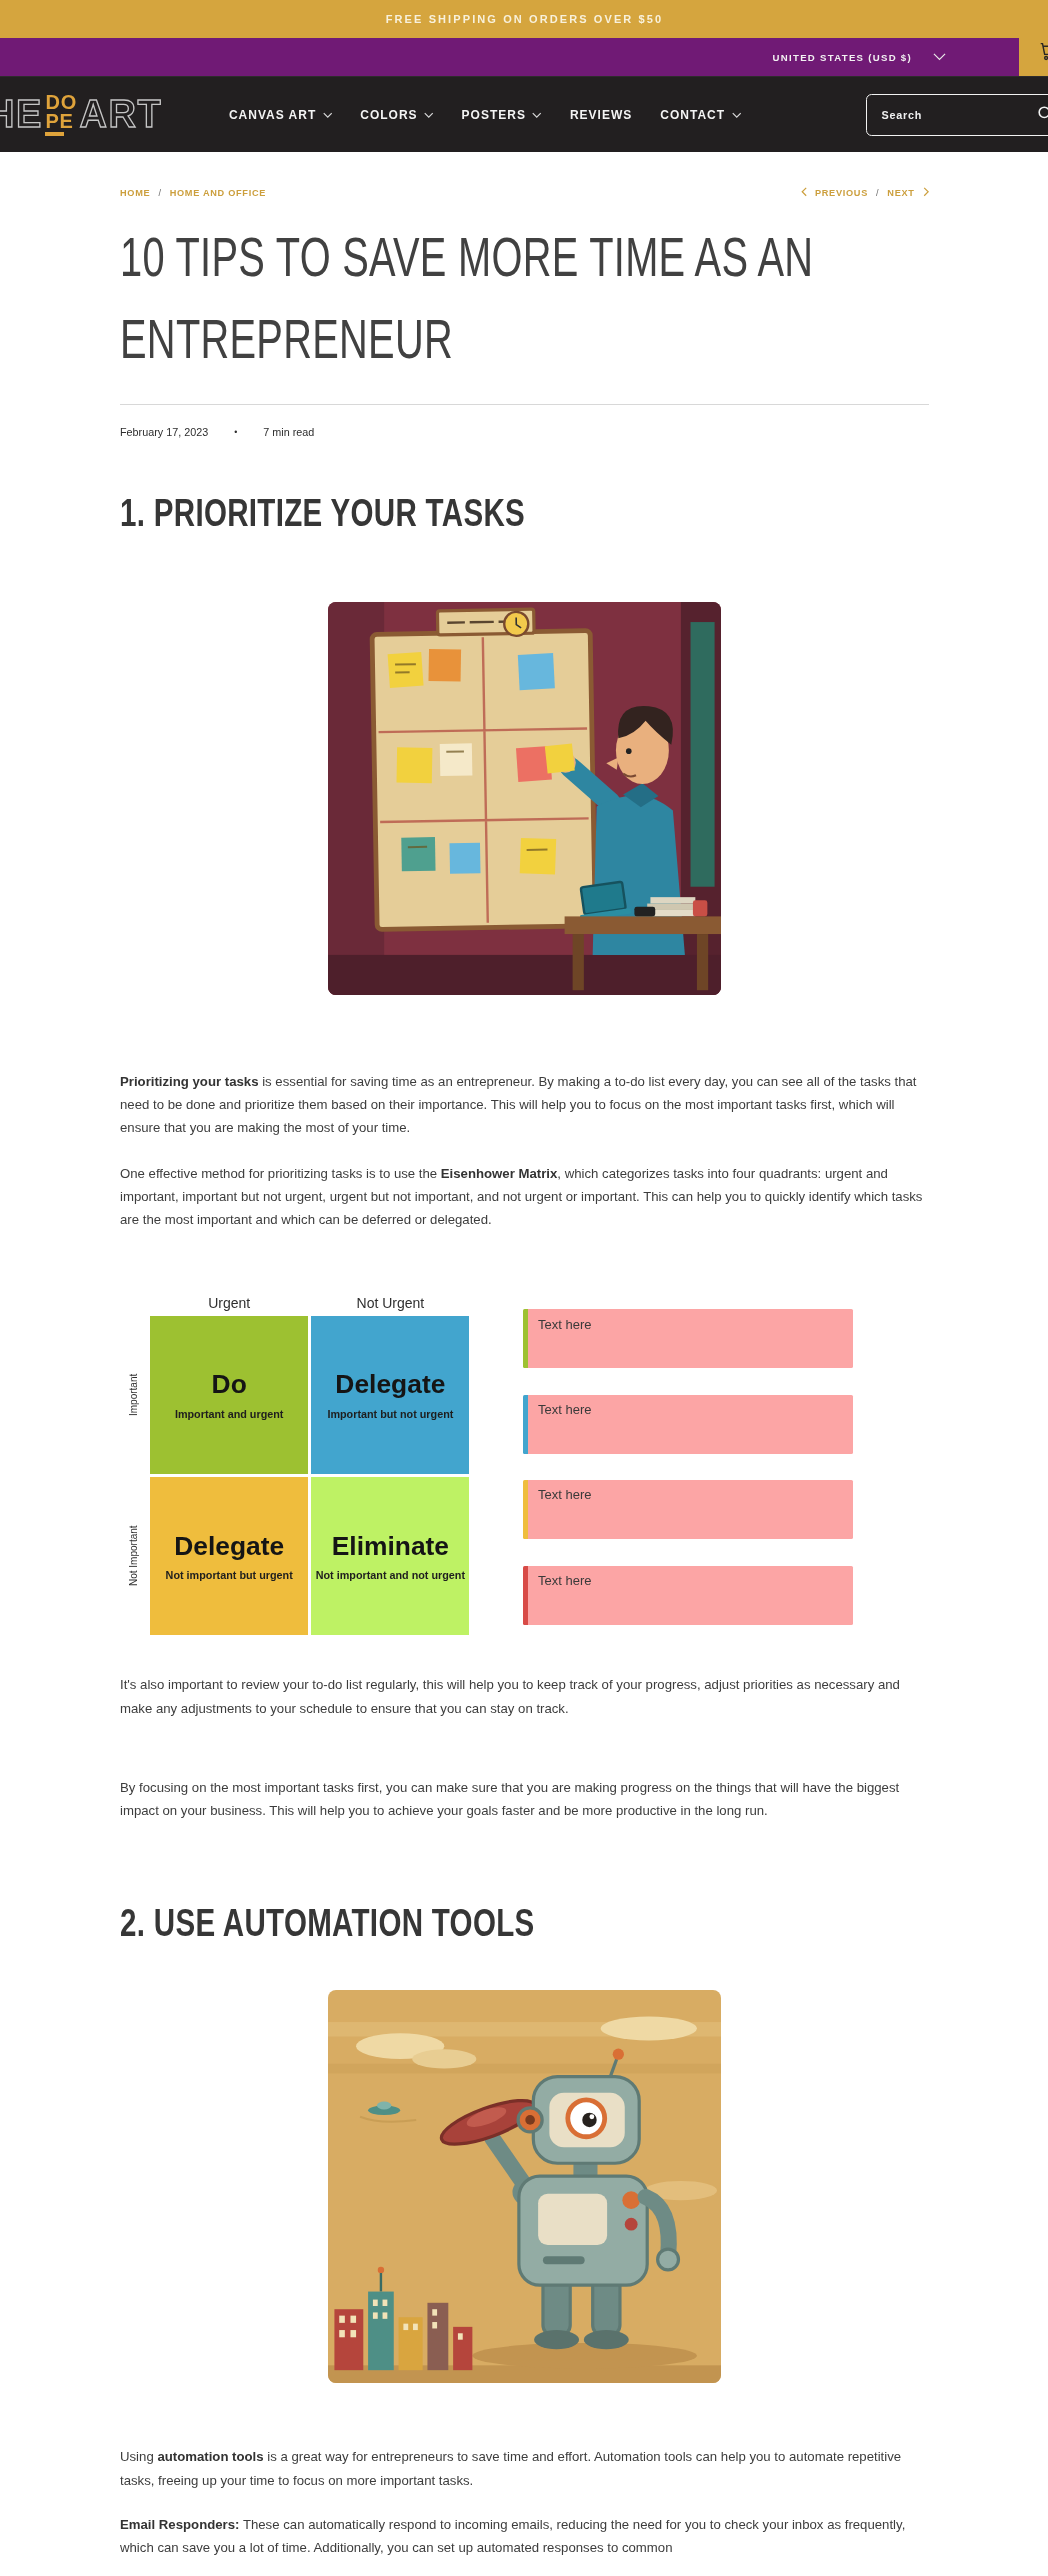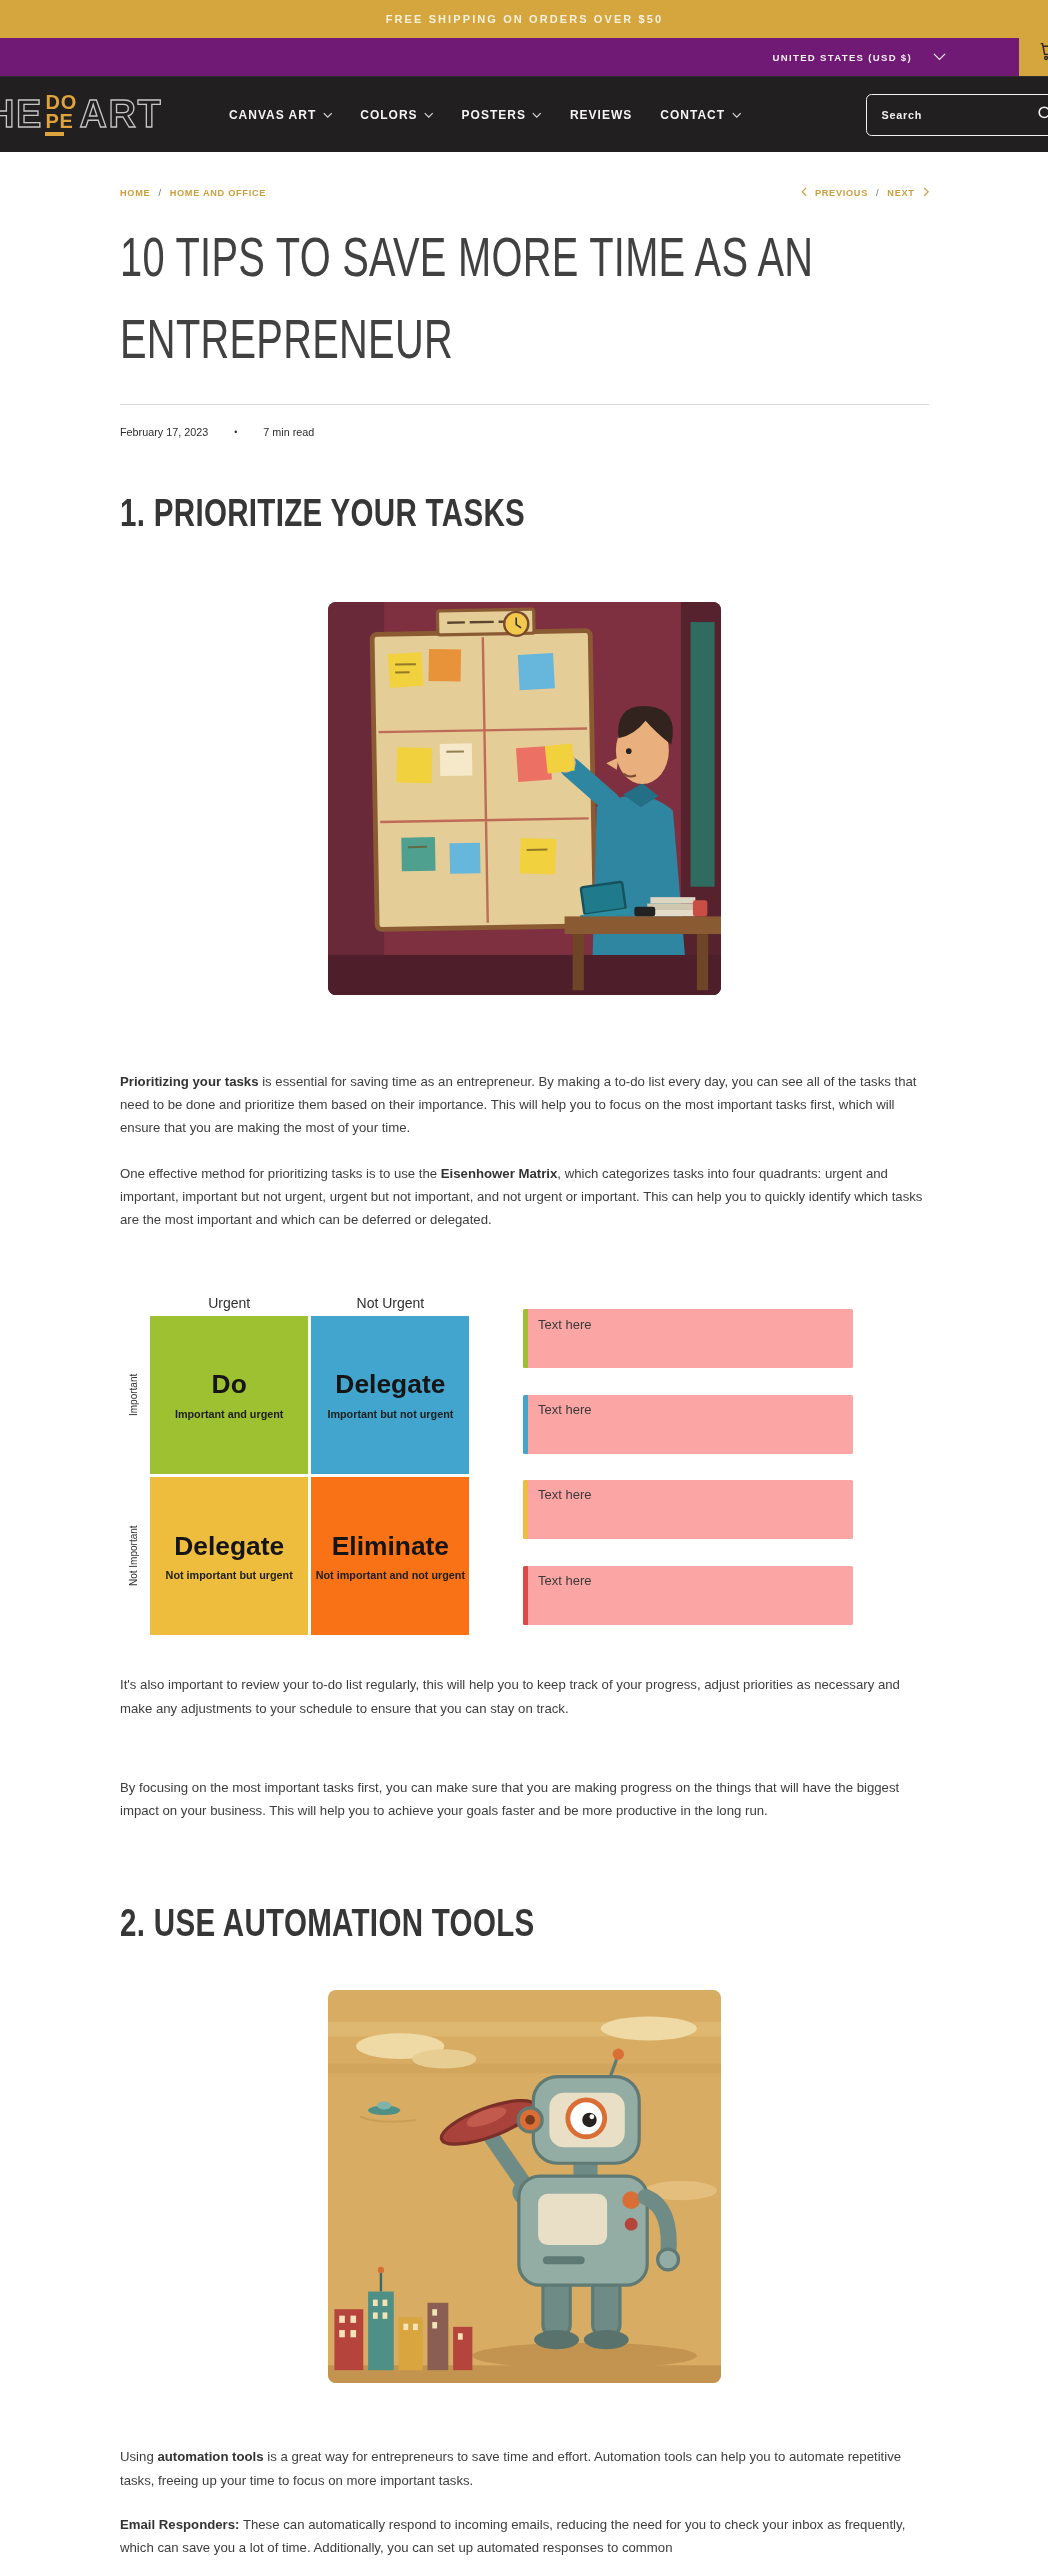--- a/index.html
+++ b/index.html
@@ -273,21 +273,21 @@
       <div class="m-cell" style="background: rgb(66, 165, 206);">
         <span class="m-title">Delegate</span>
         <span class="m-sub">Important but not urgent</span>
       </div>
 
       <div class="m-rowlabel">Not Important</div>
       <div class="m-cell" style="background: rgb(239, 189, 61);">
         <span class="m-title">Delegate</span>
         <span class="m-sub">Not important but urgent</span>
       </div>
-      <div class="m-cell" style="background: #f97316;">
+      <div class="m-cell" style="background: #bef264;">
         <span class="m-title">Eliminate</span>
         <span class="m-sub">Not important and not urgent</span>
       </div>
     </div>
 
     <div class="m-notes">
       <div class="m-note" style="border-left-color: rgb(157, 193, 49);"><span>Text here</span></div>
       <div class="m-note" style="border-left-color: rgb(66, 165, 206);"><span>Text here</span></div>
       <div class="m-note" style="border-left-color: rgb(239, 189, 61);"><span>Text here</span></div>
       <div class="m-note" style="border-left-color: rgb(216, 75, 71);"><span>Text here</span></div>

